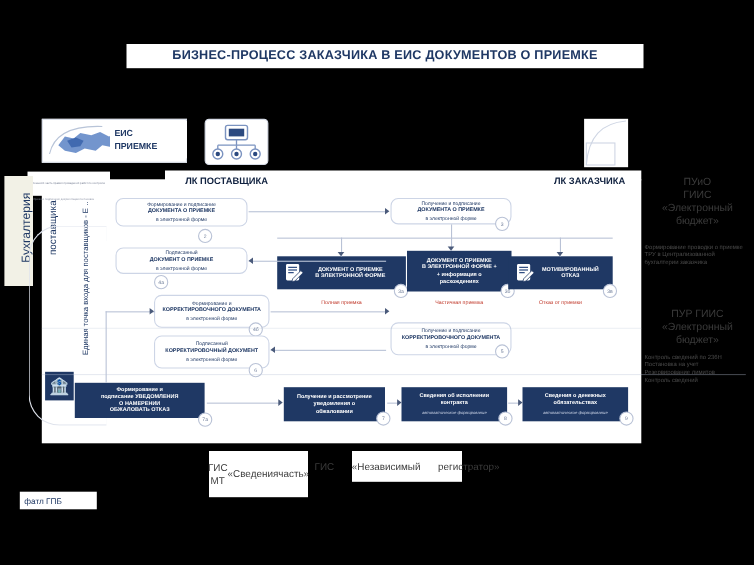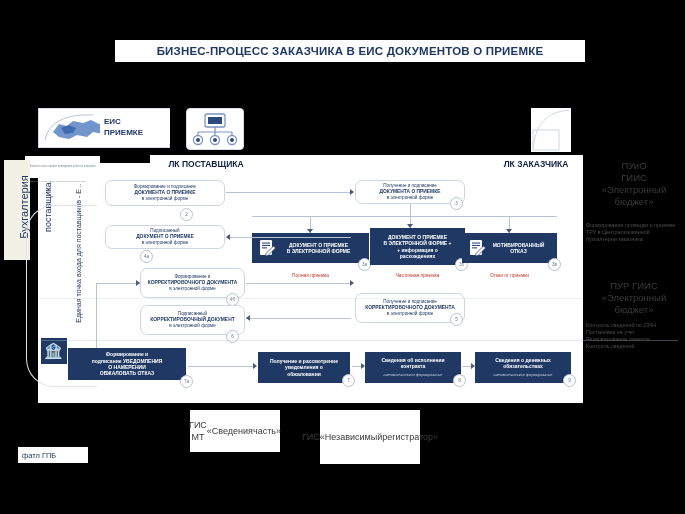--- a/index.html
+++ b/index.html
@@ -364,21 +364,21 @@
     <div>Контроль сведений по 236Н Постановка на учет</div>
     <div>Резервирование лимитов</div>
     <div>Контроль сведений</div>
   </div>
 
   <div class="abs sysbox" style="left:190px;top:410px;width:90px;height:42px;">
     <span>ГИС МТ</span>
     <span>«Сведения</span>
     <span>часть»</span>
   </div>
-  <div class="abs sysbox" style="left:320px;top:410px;width:100px;height:54px;">
+  <div class="abs sysbox" style="left:320px;top:410px;width:100px;height:28px;gap:16px;">
     <span>ГИС</span>
     <span>«Независимый</span>
     <span>регистратор»</span>
   </div>
 
   <div class="abs" id="fatl">фатл ГПБ</div>
 
 </div>
 
 </body></html>

